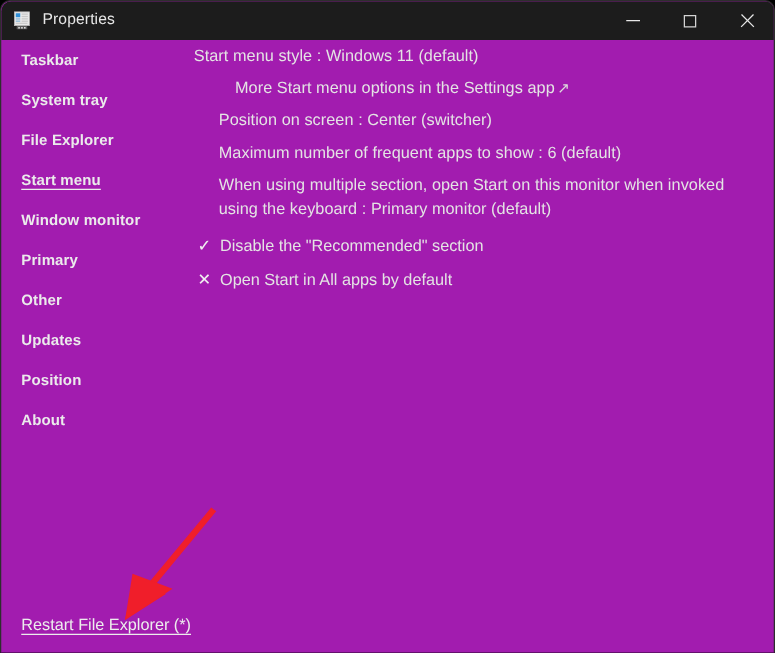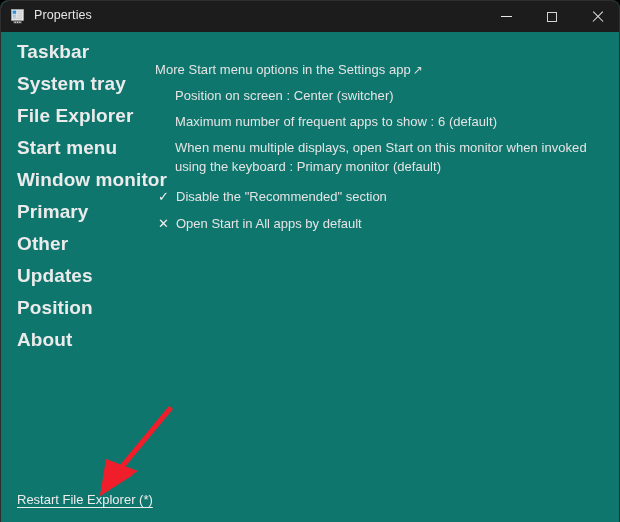--- a/index.html
+++ b/index.html
@@ -12,21 +12,21 @@
     height: 522px;
     overflow: hidden;
     font-family: "Liberation Sans", sans-serif;
   }
 
   #window {
     position: absolute;
     left: 0; top: 0;
     width: 620px;
     height: 522px;
-    background: #0f766e;
+    background: #a21caf;
     border-radius: 8px 8px 0 0;
     overflow: hidden;
     box-sizing: border-box;
     border: 1px solid #2e2e2e;
     border-bottom: none;
   }
 
   
   #titlebar {
     position: absolute;
@@ -88,48 +88,50 @@
   
   #sidebar {
     position: absolute;
     left: 0; top: 31px;
     width: 152px;
     height: 491px;
   }
   .nav-item {
     position: absolute;
     left: 16px;
-    font-size: 19px;
+    font-size: 12px;
     font-weight: bold;
     color: #ebebeb;
     white-space: nowrap;
     letter-spacing: .1px;
     cursor: default;
   }
   .nav-item.active {
+    text-decoration: underline;
     text-underline-offset: 3px;
   }
 
   
   #content {
     position: absolute;
     left: 152px; top: 31px;
     width: 468px;
     height: 491px;
   }
   .row {
     position: absolute;
     font-size: 13px;
     color: #e4e4e4;
     letter-spacing: .05px;
     line-height: 19px;
     cursor: default;
   }
   .row.link {
     color: #e4e4e4;
+    margin-left: 33px;
   }
   .row.indent { left: 22px; }
   .row.base   { left: 2px; }
   .extlink-arrow {
     font-size: 12px;
     color: #dcdcdc;
     margin-left: 2px;
   }
   .mark {
     position: absolute;
@@ -221,35 +223,38 @@
     <div class="nav-item" style="top:137px">Window monitor</div>
     <div class="nav-item" style="top:169px">Primary</div>
     <div class="nav-item" style="top:201px">Other</div>
     <div class="nav-item" style="top:233px">Updates</div>
     <div class="nav-item" style="top:265px">Position</div>
     <div class="nav-item" style="top:297px">About</div>
   </div>
 
   <div id="content">
 
+    <div class="row base" style="top:3px">
+      <span>Start menu style : Windows 11 (default)</span>
+    </div>
 
     <div class="row base link" style="top:28px">
       <span>More Start menu options in the Settings app</span><span class="extlink-arrow">↗</span>
     </div>
 
     <div class="row indent" style="top:54px">
       <span>Position on screen : Center (switcher)</span>
     </div>
 
     <div class="row indent" style="top:80px">
       <span>Maximum number of frequent apps to show : 6 (default)</span>
     </div>
 
     <div class="row indent" style="top:106px; width:434px;">
-      <span>When menu multiple displays, open Start on this monitor when invoked using the keyboard : Primary monitor (default)</span>
+      <span>When using multiple section, open Start on this monitor when invoked using the keyboard : Primary monitor (default)</span>
     </div>
 
     <div class="optrow" style="top:155px; width:250px;">
       <span class="mark">✓</span>
       <span class="opt-label">Disable the "Recommended" section</span>
     </div>
 
     <div class="optrow" style="top:182px; width:250px;">
       <span class="mark">✕</span>
       <span class="opt-label">Open Start in All apps by default</span>

